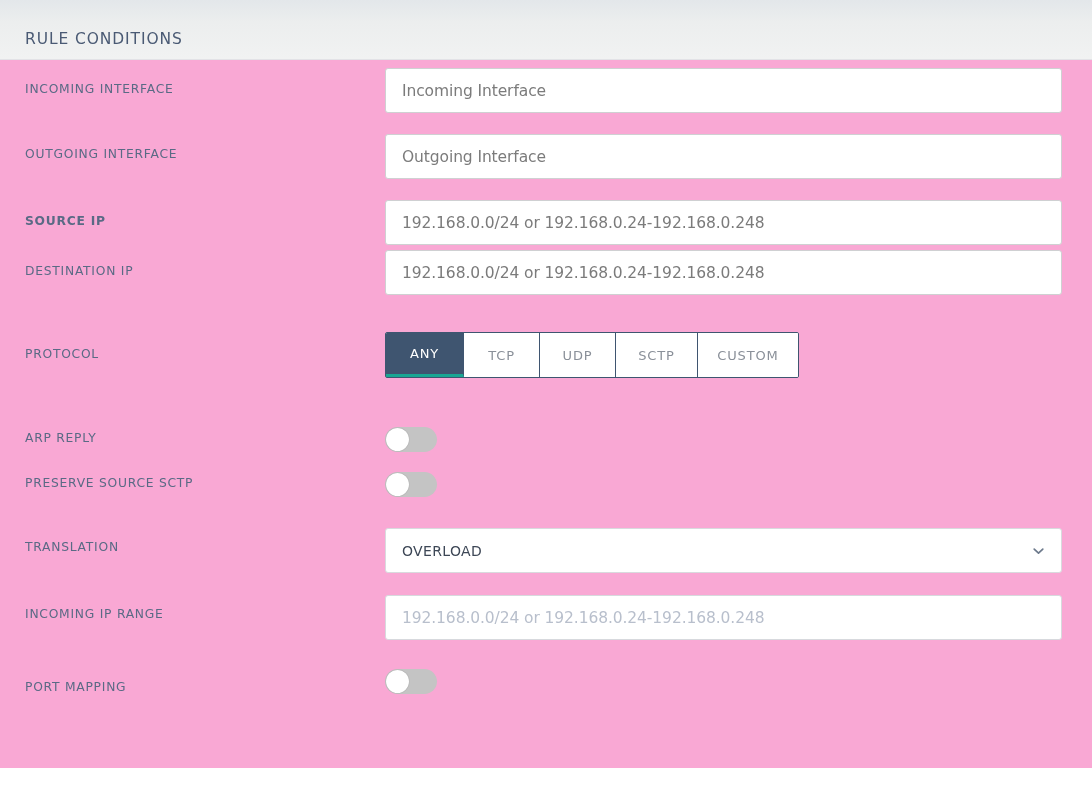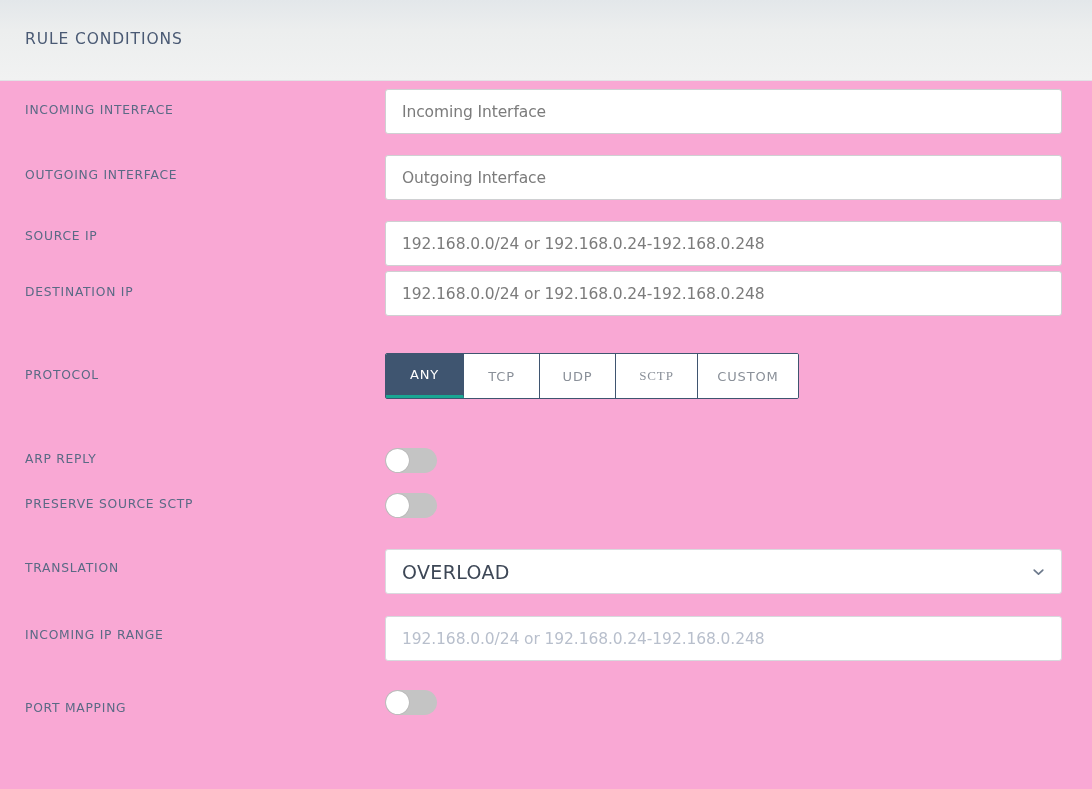--- a/index.html
+++ b/index.html
@@ -9,21 +9,21 @@
     height: 789px;
     background: #ffffff;
     font-family: "DejaVu Sans", "Liberation Sans", sans-serif;
     overflow: hidden;
   }
 
   
   .panel-header {
     position: relative;
     width: 1092px;
-    height: 81px;
+    height: 60px;
     background: linear-gradient(to bottom, #e3e7ea 0%, #eceeee 38%, #f1f2f2 100%);
     border-bottom: 1px solid #e2e2e6;
   }
   .panel-header-title {
     position: absolute;
     left: 25px;
     top: 30px;
     font-size: 15.5px;
     letter-spacing: 0.9px;
     font-weight: 400;
@@ -114,21 +114,21 @@
   .segment:last-child { border-right: none; }
   .segment.selected {
     background: #3f5570;
     color: #ffffff;
     border-bottom: 3px solid #19a793;
     border-right: 1px solid #3f5570;
   }
   .seg-any    { width: 78px; }
   .seg-tcp    { width: 76px; }
   .seg-udp    { width: 76px; }
-  .seg-sctp   { width: 82px; font-family: Liberation Serif, serif; }
+  .seg-sctp   { width: 82px; }
   .seg-custom { width: 100px; }
 
   
   .toggle {
     position: relative;
     width: 52px;
     height: 25px;
     border-radius: 13px;
     background: #c4c4c4;
     cursor: pointer;
@@ -152,21 +152,21 @@
     height: 45px;
     border: 1px solid #d9dade;
     border-radius: 3px;
     background: #ffffff;
     display: flex;
     align-items: center;
     padding: 0 16px;
     cursor: pointer;
   }
   .select-value {
-    font-size: 19px;
+    font-size: 14px;
     letter-spacing: 0.35px;
     color: #3d4756;
     white-space: nowrap;
   }
   .chevron-down {
     position: absolute;
     right: 16px;
     top: 50%;
     transform: translateY(-50%);
     width: 13px;
@@ -196,21 +196,21 @@
   <div class="form-row" style="top:66px;height:66px;">
     <div class="row-label" style="top:21px;">OUTGOING INTERFACE</div>
     <div class="control-area" style="top:8px;">
       <div class="text-input">
         <span class="ph">Outgoing Interface</span>
       </div>
     </div>
   </div>
 
   <div class="form-row" style="top:132px;height:67px;">
-    <div class="row-label" style="top:16px;">SOURCE IP</div>
+    <div class="row-label" style="top:22px;font-weight:bold;">SOURCE IP</div>
     <div class="control-area" style="top:8px;">
       <div class="text-input">
         <span class="ph">192.168.0.0/24 or 192.168.0.24-192.168.0.248</span>
       </div>
     </div>
   </div>
 
   <div class="form-row" style="top:182px;height:66px;">
     <div class="row-label" style="top:22px;">DESTINATION IP</div>
     <div class="control-area" style="top:8px;">

